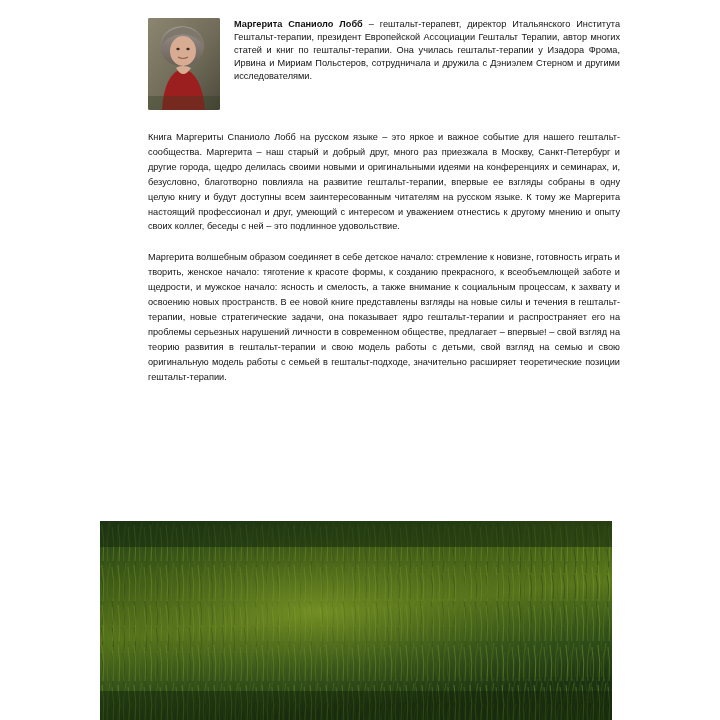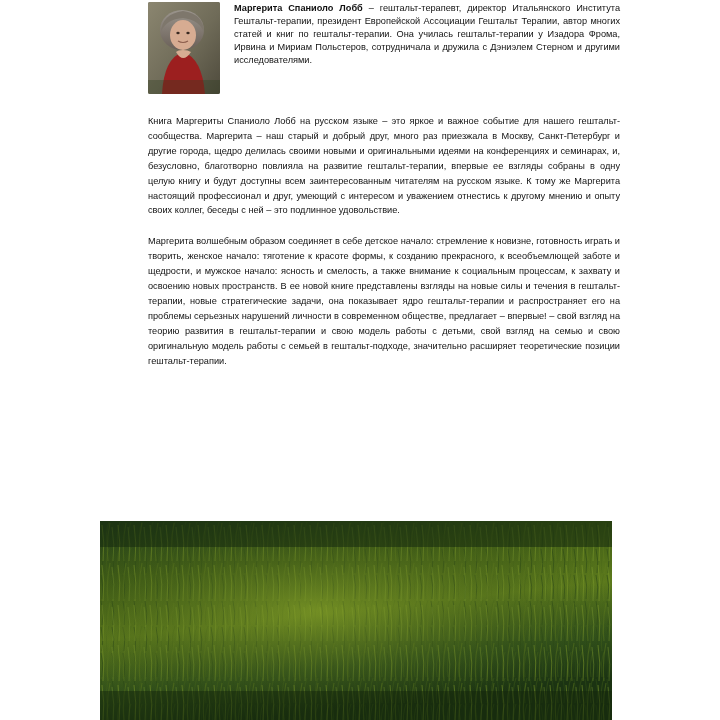--- a/index.html
+++ b/index.html
@@ -20,21 +20,21 @@
     position: relative;
     width: 720px;
     height: 720px;
     background: #ffffff;
   }
 
   
   .header-block {
     display: flex;
     align-items: flex-start;
-    padding: 2px 100px 0 148px;
+    padding: 18px 100px 0 148px;
     box-sizing: border-box;
   }
 
   .portrait {
     width: 72px;
     height: 92px;
     flex: 0 0 72px;
     border-radius: 2px;
     overflow: hidden;
     position: relative;

